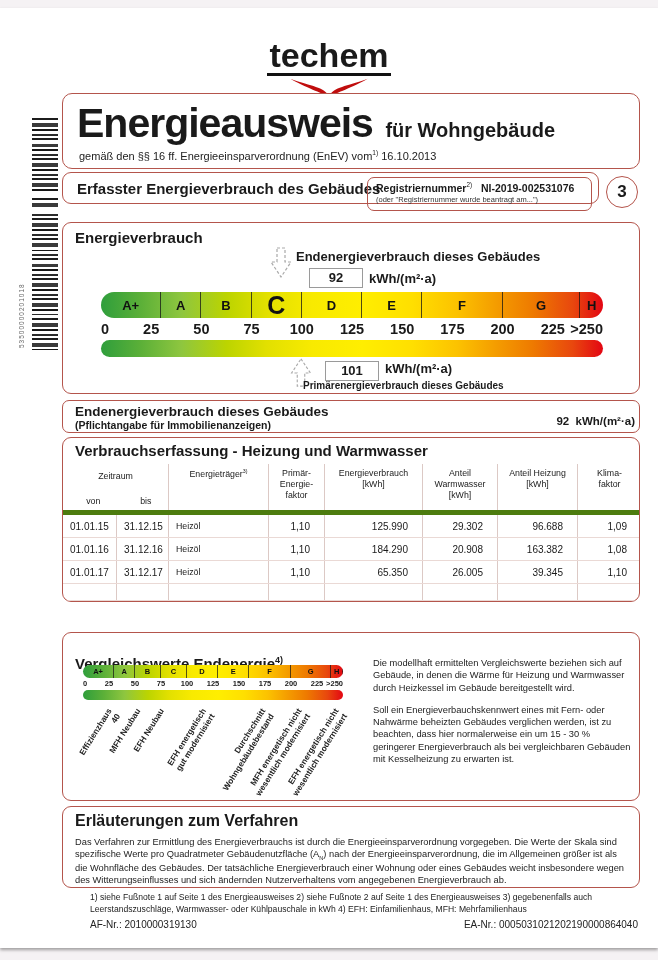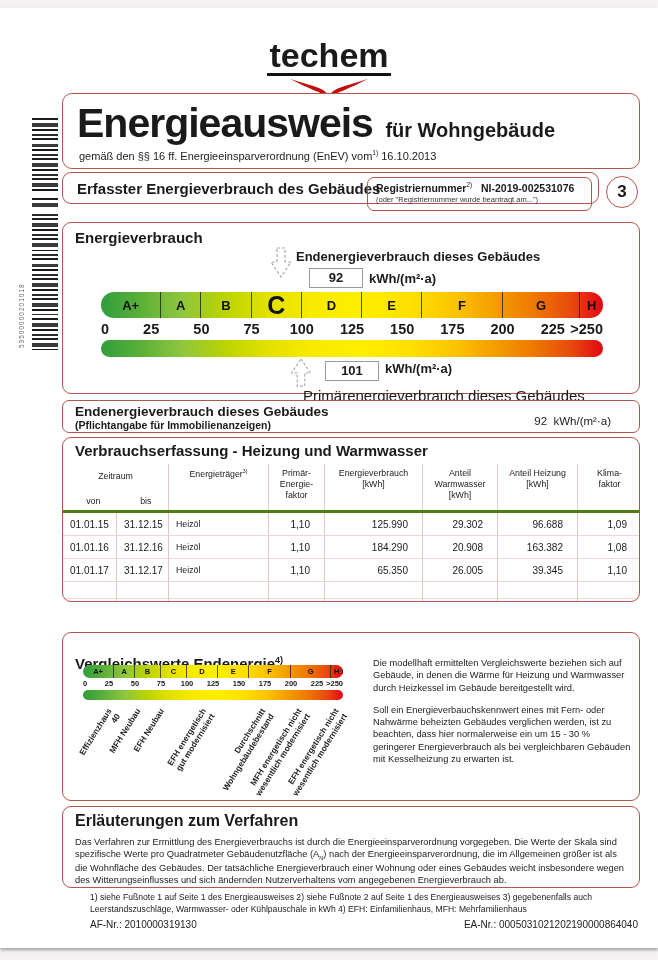--- a/index.html
+++ b/index.html
@@ -114,34 +114,34 @@
   .scale-ticks span:nth-child(7){left:60%;}
   .scale-ticks span:nth-child(8){left:70%;}
   .scale-ticks span:nth-child(9){left:80%;}
   .scale-ticks span:nth-child(10){left:90%;}
   .scale-ticks span:nth-child(11){left:auto;right:0;transform:none;}
   .scale-band{
     height:17px;border-radius:9px;
     background:linear-gradient(90deg,#2f9e3c 0%,#5cb038 8%,#8ec63f 16%,#bcd400 25%,#e2e000 33%,#f8ea00 42%,#ffee00 52%,#ffdf00 62%,#fcc200 71%,#f49b00 79%,#ee7a00 86%,#e8470e 94%,#e30613 100%);
   }
   .val-row-bottom{position:absolute;left:262px;top:138px;display:flex;align-items:flex-start;}
-  .primary-label{position:absolute;left:240px;top:157px;font-size:15px;font-weight:normal;white-space:nowrap;margin-top:7px;}
+  .primary-label{position:absolute;left:240px;top:157px;font-size:10px;font-weight:bold;white-space:nowrap;}
   
   .endenergy-box{left:62px;top:392px;width:578px;height:33px;border-radius:7px;}
   .ee-title{position:absolute;left:12px;top:3px;font-size:13.5px;font-weight:bold;}
   .ee-sub{position:absolute;left:12px;top:18px;font-size:10.5px;font-weight:bold;}
-  .ee-value{position:absolute;right:28px;bottom:5px;font-size:11.5px;font-weight:normal;}
+  .ee-value{position:absolute;right:4px;bottom:5px;font-size:11.5px;font-weight:bold;}
   
   .table-box{left:62px;top:429px;width:578px;height:165px;overflow:hidden;}
   .tbl-title{position:absolute;left:12px;top:4px;font-size:15px;font-weight:bold;}
   .tbl{position:absolute;left:0;top:26px;width:578px;}
   .trow{display:grid;grid-template-columns:54px 52px 100px 56px 98px 75px 80px 1fr;}
   .th,.td{border-right:1px solid #dcc9c5;box-sizing:border-box;}
   .trow > div:last-child{border-right:none;}
-  .thead{height:46px;border-bottom:3px solid #4d7c0f;}
+  .thead{height:46px;border-bottom:5px solid #4d7c0f;}
   .th{
     display:flex;align-items:flex-start;justify-content:center;
     font-size:8.8px;color:#222;text-align:center;
     padding-top:4px;white-space:pre-line;line-height:1.25;
   }
   .th-zeitraum{grid-column:1/3;display:flex;flex-direction:column;align-items:stretch;padding-top:4px;}
   .th-zeitraum .zt{text-align:center;font-size:8.8px;}
   .th-vonbis{display:flex;margin-top:14px;}
   .th-vonbis span{flex:1;font-size:8.8px;padding-left:8px;}
   .tbody .trow{height:22px;border-bottom:1px solid #ead9d5;}

